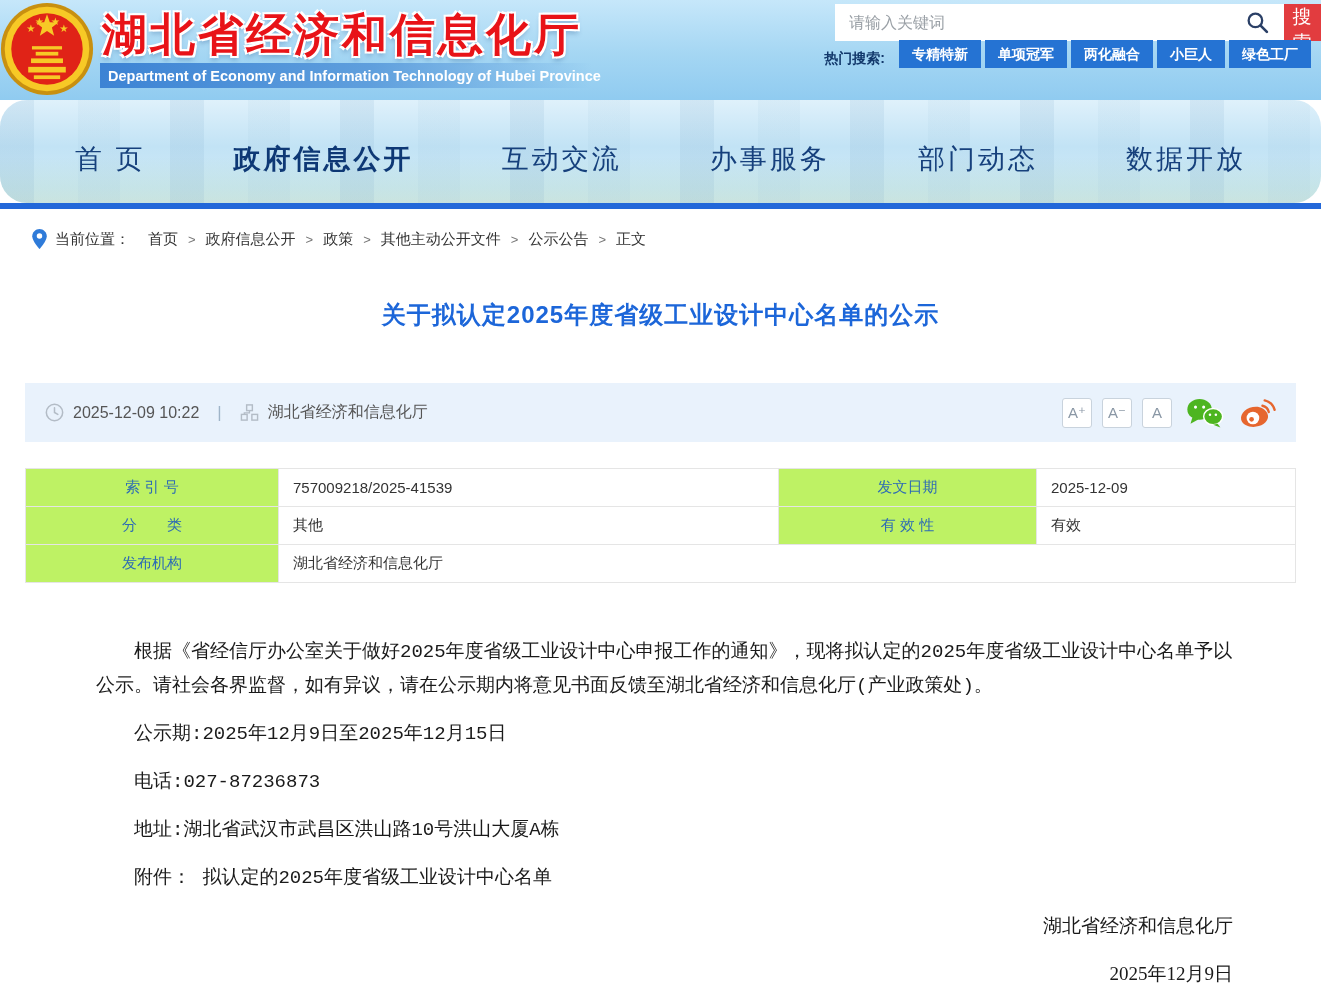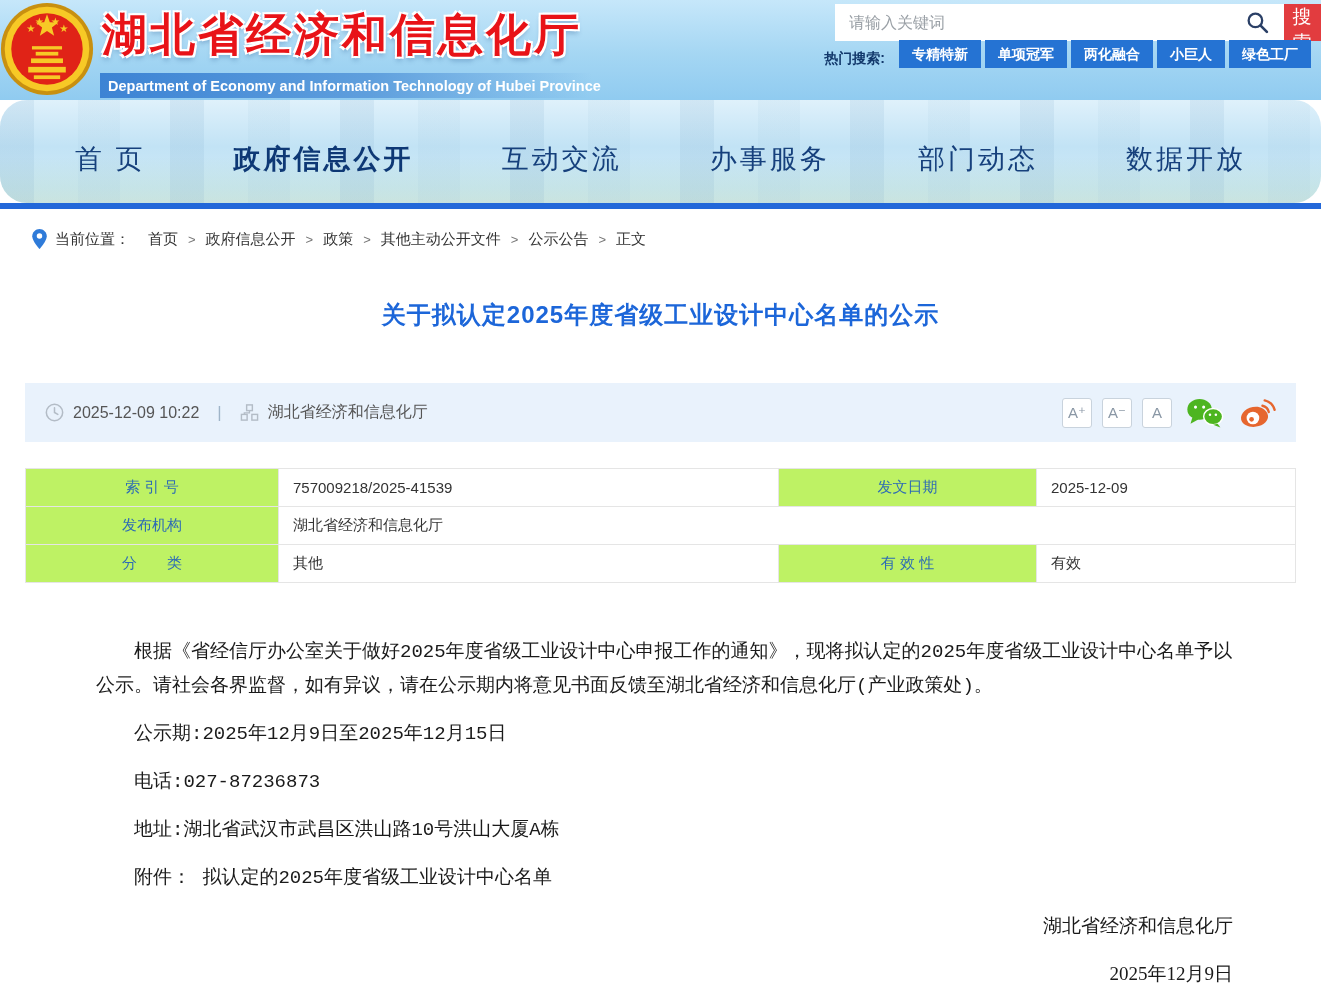--- a/index.html
+++ b/index.html
@@ -15,21 +15,21 @@
     background: linear-gradient(180deg,#c6e7fa 0%,#a4d6f3 55%,#90cbf0 100%);
   }
   .emblem { position:absolute; left:0; top:2px; width:94px; height:94px; cursor:pointer; }
   .site-title {
     position:absolute; left:102px; top:5px;
     font-size:45px; font-weight:900; letter-spacing:3px; color:#e81318;
     text-shadow:-2px -2px 0 #fff, 2px -2px 0 #fff, -2px 2px 0 #fff, 2px 2px 0 #fff, 0 4px 5px rgba(20,70,130,.35);
     white-space:nowrap; cursor:pointer;
   }
   .ribbon {
-    position:absolute; left:100px; top:73px; width:492px; height:25px;
+    position:absolute; left:100px; top:63px; width:492px; height:25px;
     background:linear-gradient(90deg,#3c83d4 0%,#5f9fdd 55%,rgba(120,180,230,0) 100%);
     display:flex; align-items:center; padding-left:8px;
   }
   .ribbon span { color:#fff; font-size:14.5px; font-weight:bold; white-space:nowrap; }
   
   .search-row { position:absolute; top:4px; right:0; width:486px; height:37px; display:flex; }
   .search-input-wrap { position:relative; flex:1; background:#fff; }
   .search-input {
     width:100%; height:100%; border:0; outline:none;
     padding:0 46px 0 14px; font-size:16px; color:#333; background:transparent;
@@ -234,28 +234,28 @@
       <col>
     </colgroup>
   <tbody>
       <tr>
     <td class="lbl">索 引 号</td>
     <td class="val">757009218/2025-41539</td>
     <td class="lbl">发文日期</td>
     <td class="val">2025-12-09</td>
   </tr>
   <tr>
-    <td class="lbl">发布机构</td>
-    <td class="val" colspan="3">湖北省经济和信息化厅</td>
-  </tr>
-  <tr>
     <td class="lbl">分　　类</td>
     <td class="val">其他</td>
     <td class="lbl">有 效 性</td>
     <td class="val">有效</td>
+  </tr>
+  <tr>
+    <td class="lbl">发布机构</td>
+    <td class="val" colspan="3">湖北省经济和信息化厅</td>
   </tr>
 </tbody>
   </table>
 
 <div class="article-body">
   <p>根据《省经信厅办公室关于做好2025年度省级工业设计中心申报工作的通知》，现将拟认定的2025年度省级工业设计中心名单予以公示。请社会各界监督，如有异议，请在公示期内将意见书面反馈至湖北省经济和信息化厅(产业政策处)。</p>
   <p>公示期:2025年12月9日至2025年12月15日</p>
   <p>电话:027-87236873</p>
   <p>地址:湖北省武汉市武昌区洪山路10号洪山大厦A栋</p>
   <p>附件： 拟认定的2025年度省级工业设计中心名单</p>

